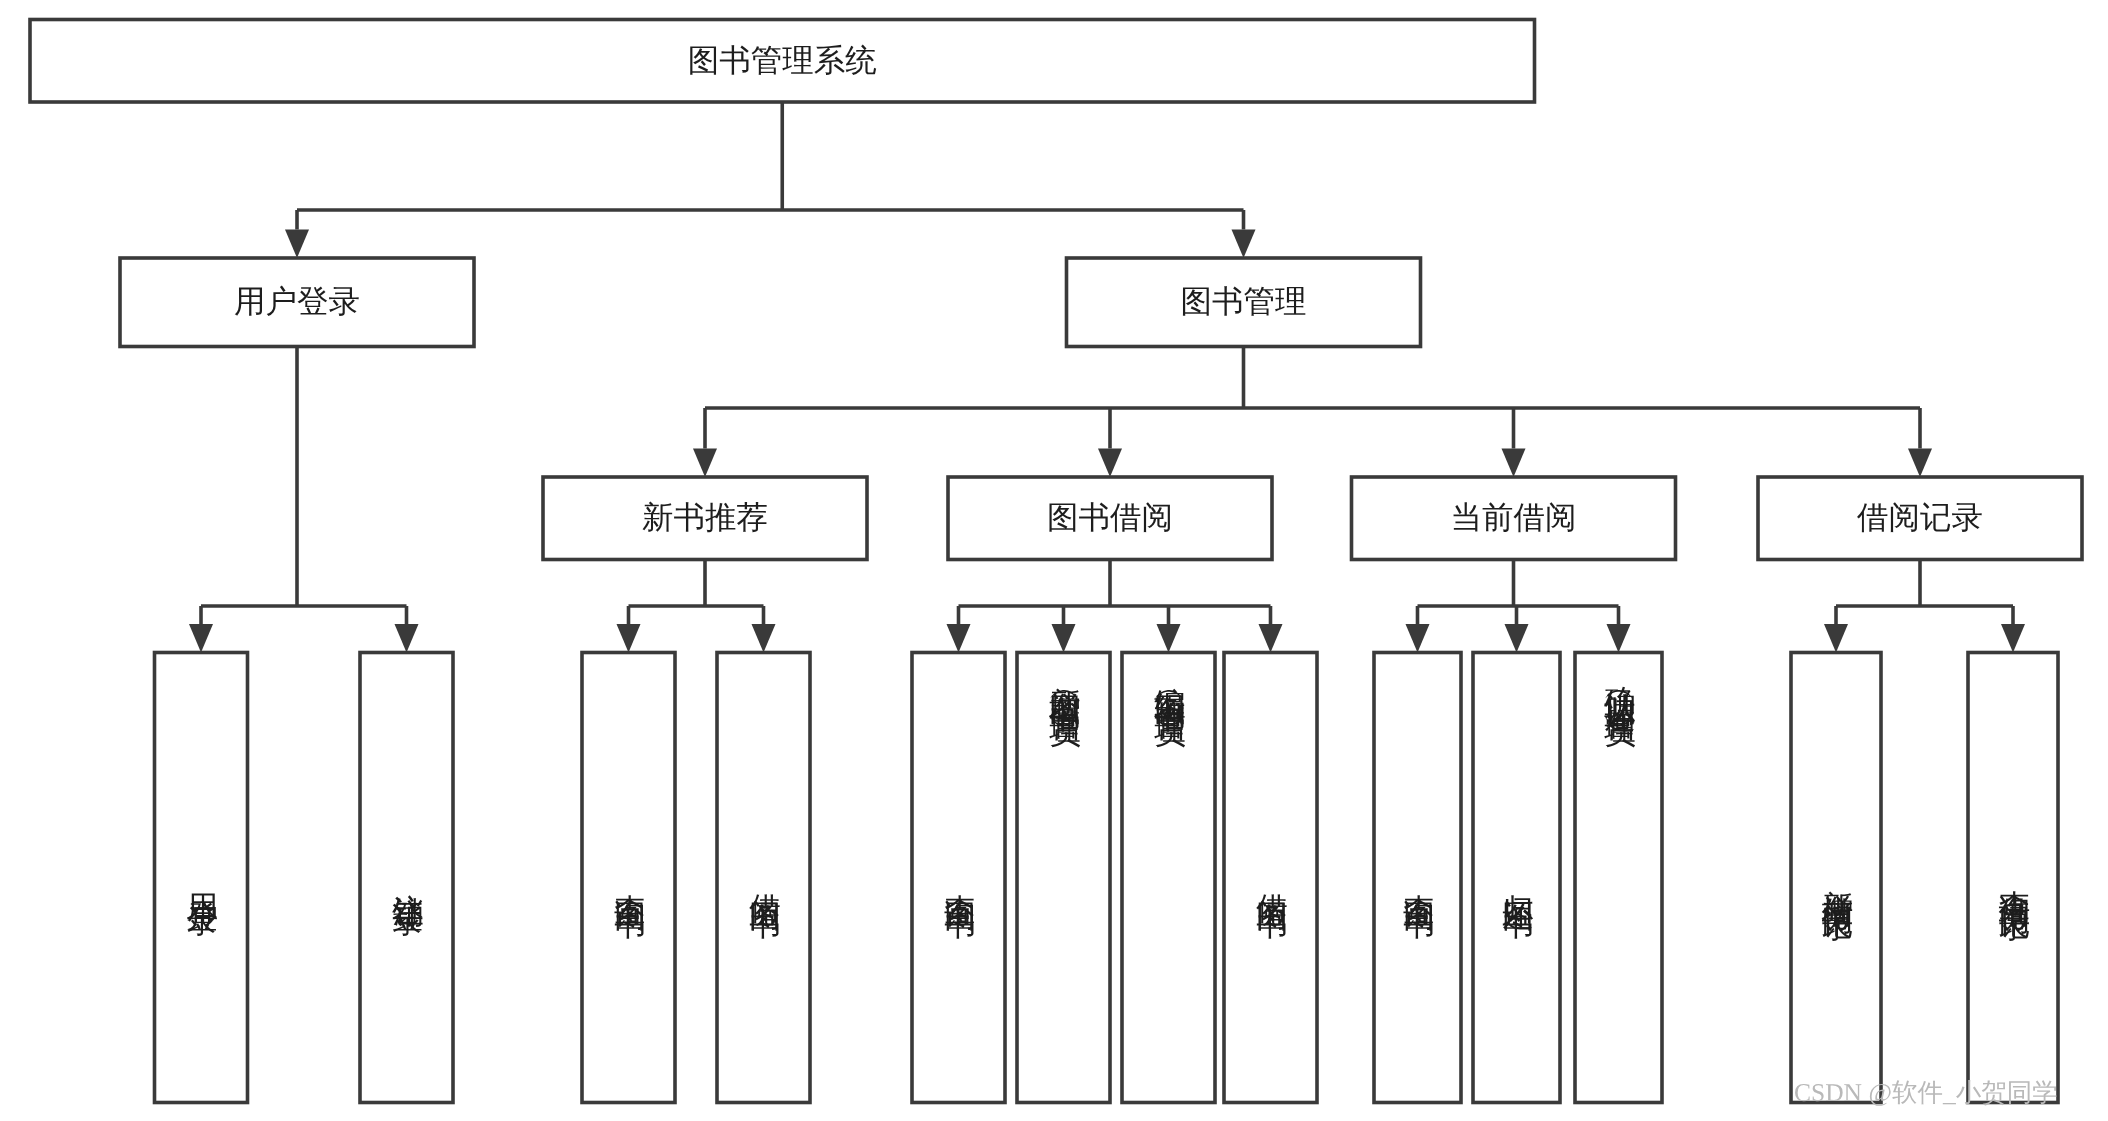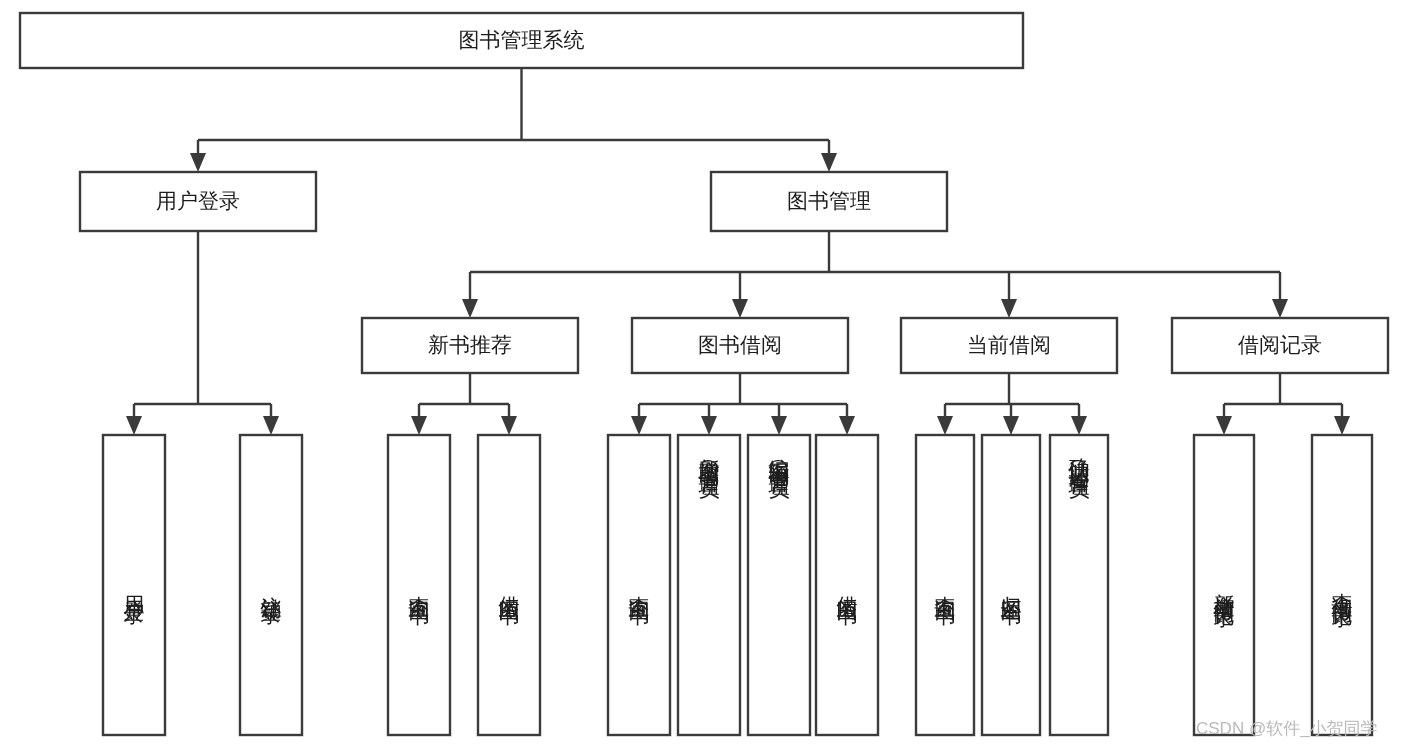--- a/index.html
+++ b/index.html
@@ -56,21 +56,21 @@
     font-size: 21px;
     line-height: 1.05;
     color: #1d1d1d;
     letter-spacing: 3px;
     white-space: nowrap;
     text-align: center;
     pointer-events: none;
   }
   .watermark {
     position: absolute;
-    font-family: Liberation Sans, sans-serif;
+    font-family: Liberation Serif, serif;
     font-size: 17px;
     color: #b9b9b9;
     white-space: nowrap;
     user-select: none;
   }
 </style>
 </head>
 <body>
 
 <div id="diagram-root">

